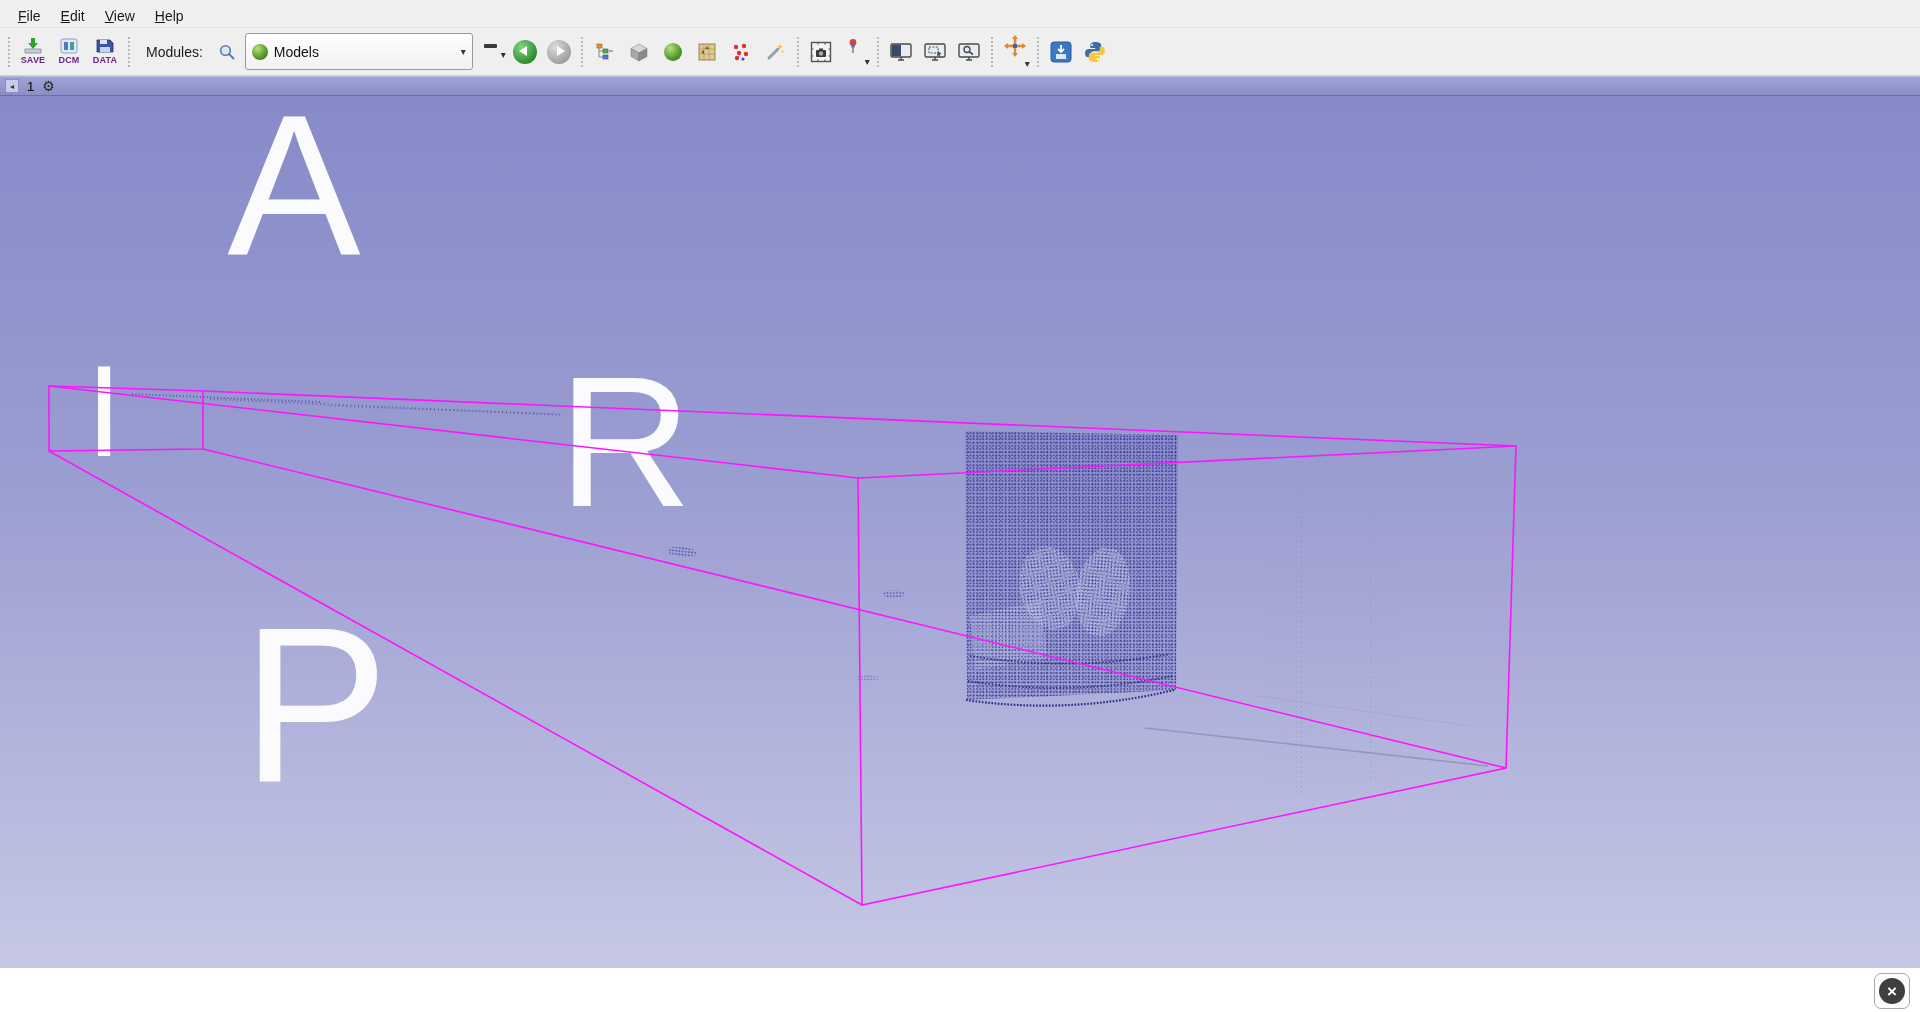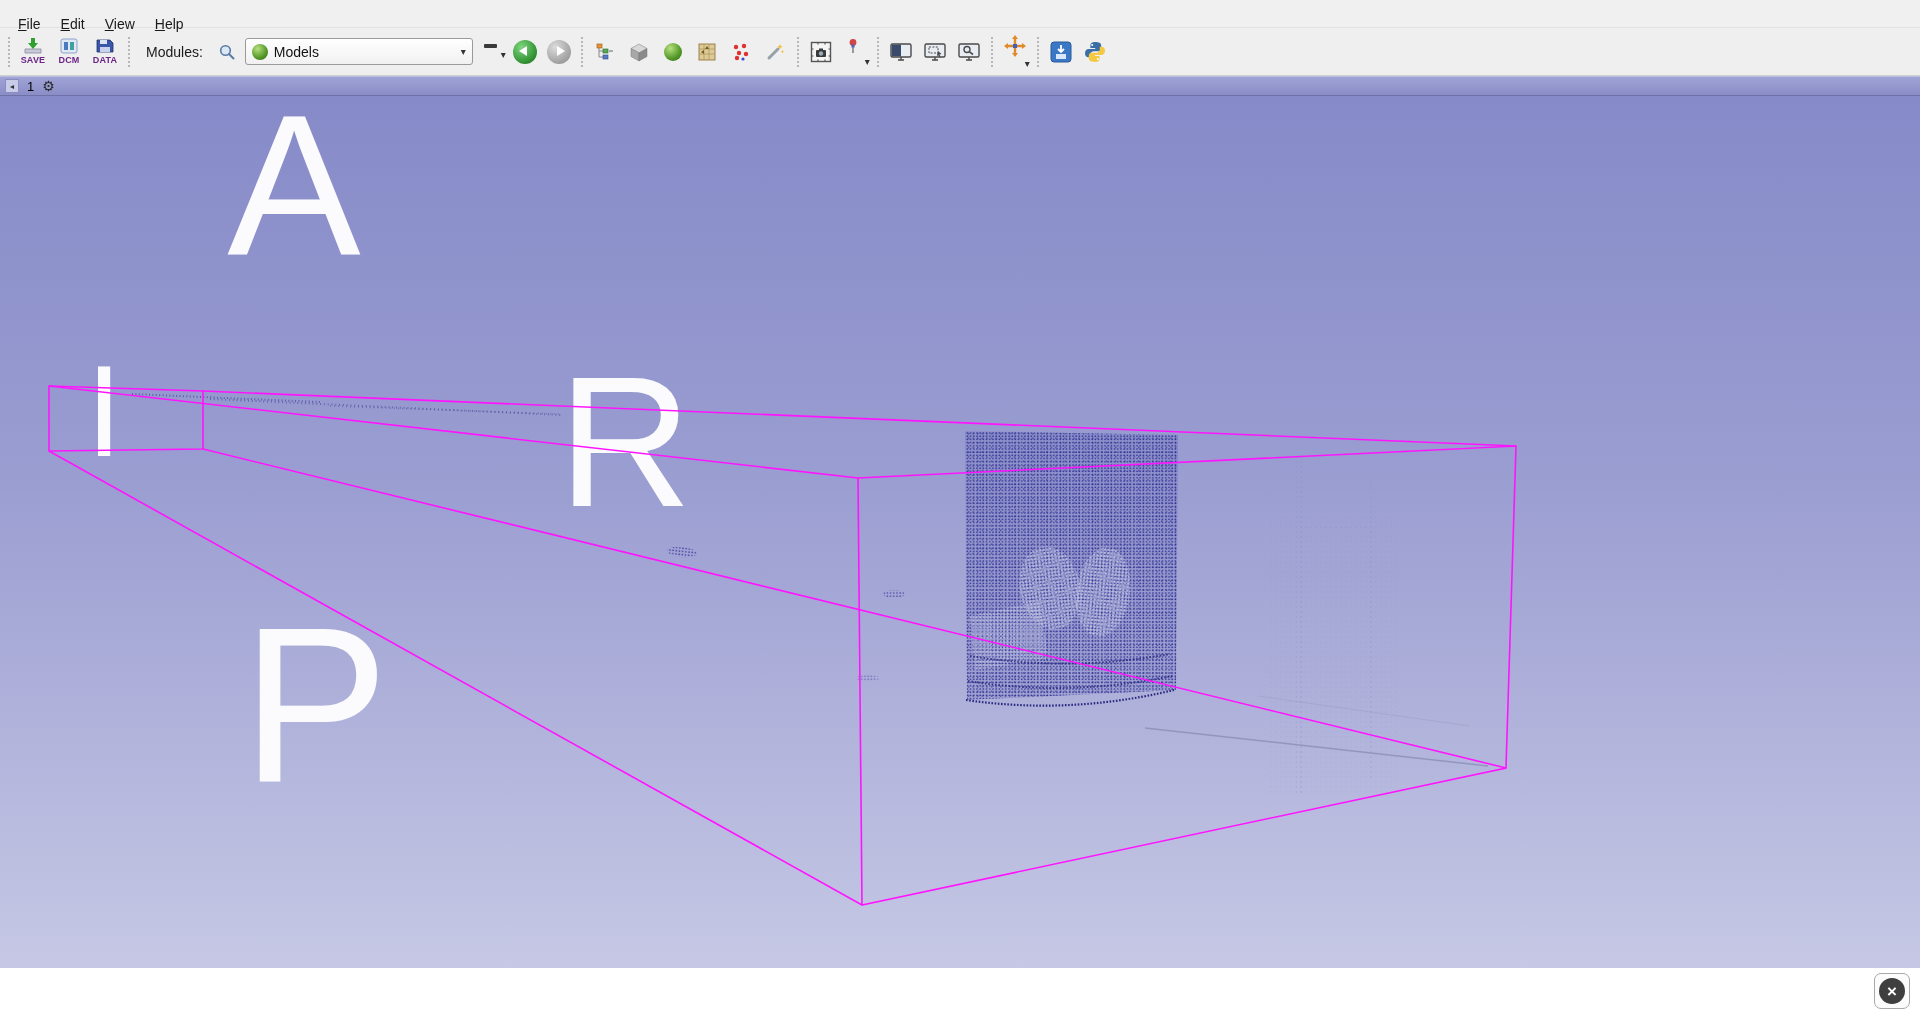--- a/index.html
+++ b/index.html
@@ -3,36 +3,36 @@
 <meta charset="utf-8">
 <style>
   * { margin:0; padding:0; box-sizing:border-box; }
   html,body { width:1920px; height:1012px; overflow:hidden; background:#fff;
     font-family:"Liberation Sans", "DejaVu Sans", sans-serif; }
   .app { position:relative; width:1920px; height:1012px; }
 
   
   .menubar { height:28px; background:#f0f0f0; display:flex; align-items:stretch;
     border-bottom:1px solid #e2e2e2; padding-left:8px; }
-  .menu-item { display:flex; align-items:flex-start; padding:16px 10px; font-size:14px; color:#1a1a1a; cursor:default; }
+  .menu-item { display:flex; align-items:center; padding:16px 10px; font-size:14px; color:#1a1a1a; cursor:default; }
   .menu-item u { text-decoration:underline; }
 
   
   .toolbar { height:48px; background:#efefef; border-bottom:1px solid #cfcfcf;
     display:flex; align-items:center; padding:0 4px; gap:2px; }
   .tb-handle { width:4px; height:30px; margin:0 3px;
     background-image:repeating-linear-gradient(#b8b8b8 0 2px, transparent 2px 4px);
     background-size:2px 100%; background-repeat:no-repeat; background-position:center; }
   .tb-btn { border:1px solid transparent; background:transparent; border-radius:3px;
     display:flex; flex-direction:column; align-items:center; justify-content:center;
     min-width:34px; height:42px; cursor:pointer; gap:1px; }
   .file-label { font-size:9px; font-weight:bold; color:#6b2488; letter-spacing:.2px; }
   .modules-label { font-size:14px; color:#1a1a1a; margin:0 6px 0 10px;text-align:right; }
   .icon-btn { height:36px; min-width:32px; }
-  .combo { display:flex; align-items:center; gap:6px; width:228px; height:27px;
+  .combo { display:flex; align-items:center; gap:6px; width:228px; height:37px;
     background:linear-gradient(#ffffff,#f1f1f1); border:1px solid #9a9a9a; border-radius:3px;
     padding:0 6px; cursor:pointer; font-size:14px; color:#111; }
   .combo .grow { flex:1; }
   .sphere { width:16px; height:16px; border-radius:50%;
     background:radial-gradient(circle at 35% 30%, #b8e080, #5a9e2e 55%, #2c6312); display:inline-block; }
   .combo-arrow, .mini-arrow { font-size:10px; color:#333; }
   .mini-arrow { margin-left:1px; align-self:flex-end; }
   .circle-btn { width:24px; height:24px; border-radius:50%; position:relative; }
   .circle-btn.green { background:radial-gradient(circle at 35% 30%, #7fd67f, #2f8f2f 70%, #1d6b1d); }
   .circle-btn.gray  { background:radial-gradient(circle at 35% 30%, #dcdcdc, #a0a0a0 70%, #8a8a8a); }

